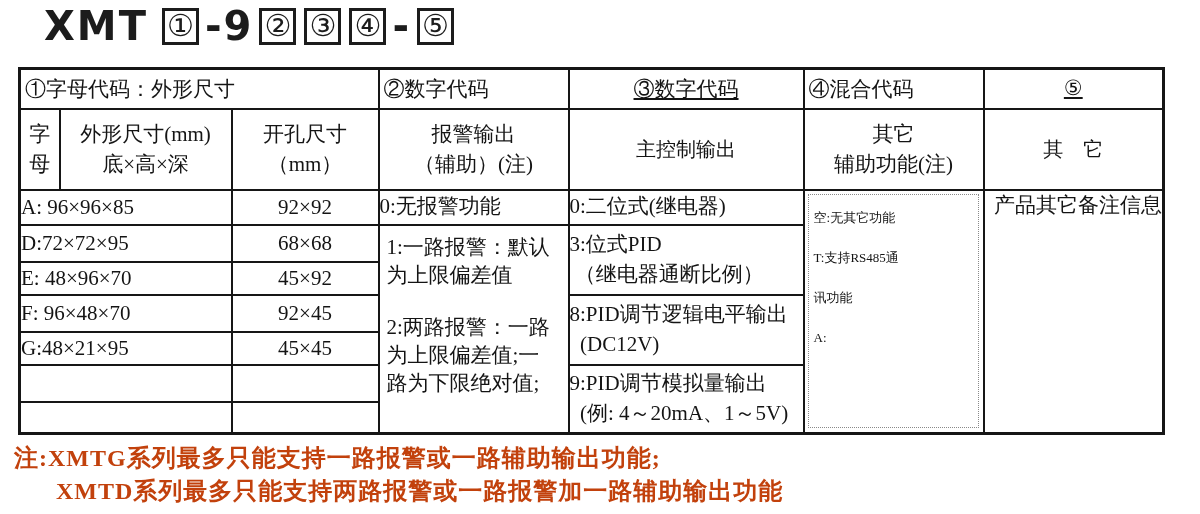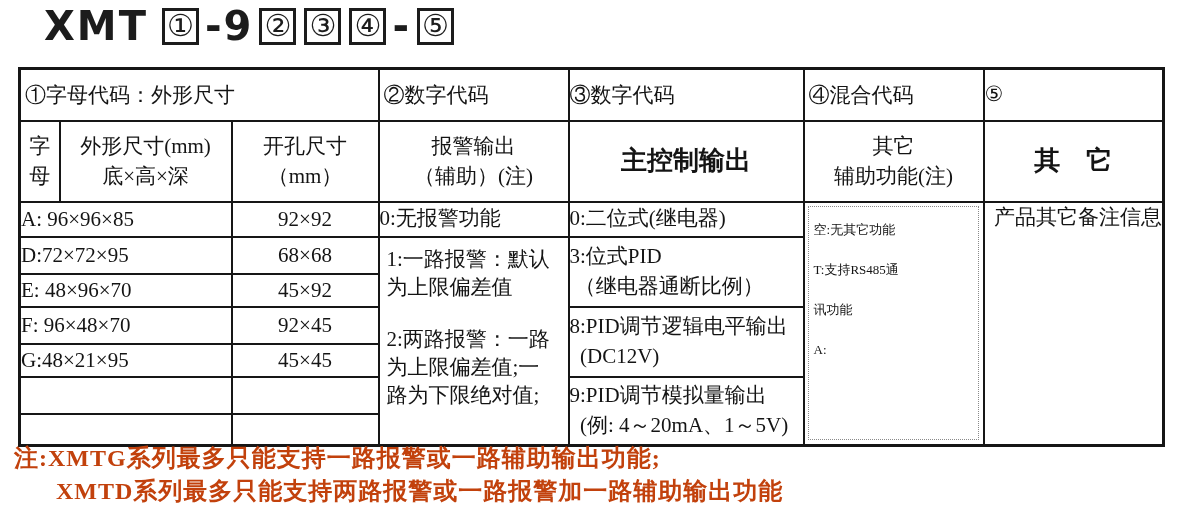--- a/index.html
+++ b/index.html
@@ -31,24 +31,24 @@
     border-collapse:collapse;table-layout:fixed;
     border:3px solid #161616;
   }
   table.spec td{
     border:2px solid #161616;padding:0;overflow:hidden;
     font-size:21px;color:#141414;
   }
   
   td.h1{font-size:26px;white-space:nowrap;}
   td.h1.left{text-align:left;padding-left:4px;}
-  td.h1.ctr{}
+  td.h1.ctr{text-align:center;text-decoration:underline;}
   
   td.h2{font-size:22px;text-align:center;white-space:pre-line;line-height:1.45;vertical-align:middle;}
-  td.h2.big{font-size:26px;white-space:nowrap;font-weight:bold;}
+  td.h2.big{font-size:20px;white-space:nowrap;}
   
   td.dim{font-size:22px;text-align:left;padding-left:12px;vertical-align:middle;white-space:nowrap;}
   td.cut{font-size:22px;text-align:center;vertical-align:middle;white-space:nowrap;border-radius:16px;}
   td.opt{text-align:left;padding:1px 3px 1px 7px;vertical-align:middle;white-space:pre-wrap;line-height:1.4;}
   td.alarm-merged{vertical-align:top;}
   .alarm-p{margin:0;padding:7px 3px 0 7px;white-space:pre-line;line-height:28px;}
   .alarm-p.second{padding-top:24px;}
   
   td.mixed{position:relative;vertical-align:top;}
   .dotted{
@@ -89,21 +89,21 @@
       <col style="width:40px">
         <col style="width:172px">
         <col style="width:147px">
       <col style="width:190px">
         <col style="width:235px">
         <col style="width:180px">
         <col style="width:180px">
     </colgroup>
 
     <tbody>
-        <tr style="height:52px">
+        <tr style="height:40px">
       <td class="h1 left" colspan="3">①字母代码：外形尺寸</td>
       <td class="h1 left">②数字代码</td>
       <td class="h1 ctr">③数字代码</td>
       <td class="h1 left">④混合代码</td>
       <td class="h1 ctr">⑤</td>
     </tr>
 
     <tr style="height:81px">
       <td class="h2">字
 母</td>

